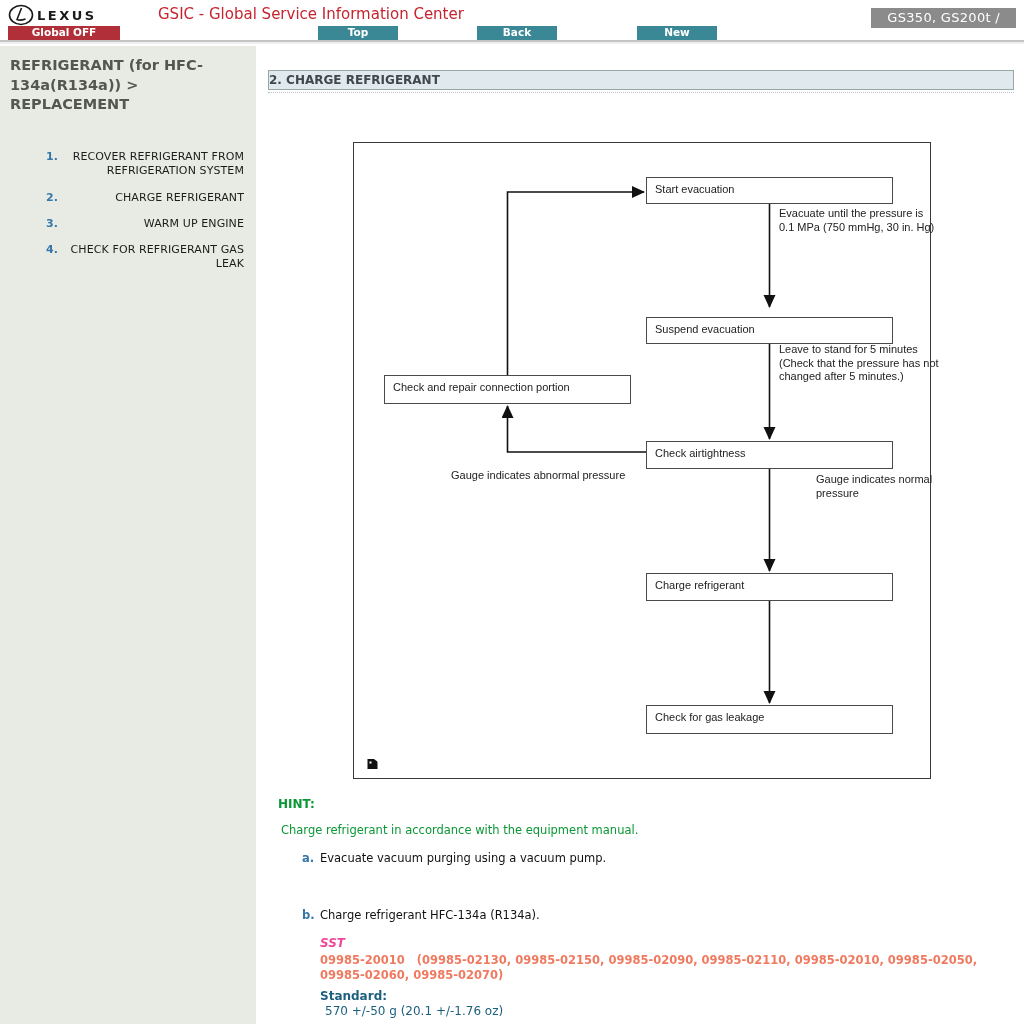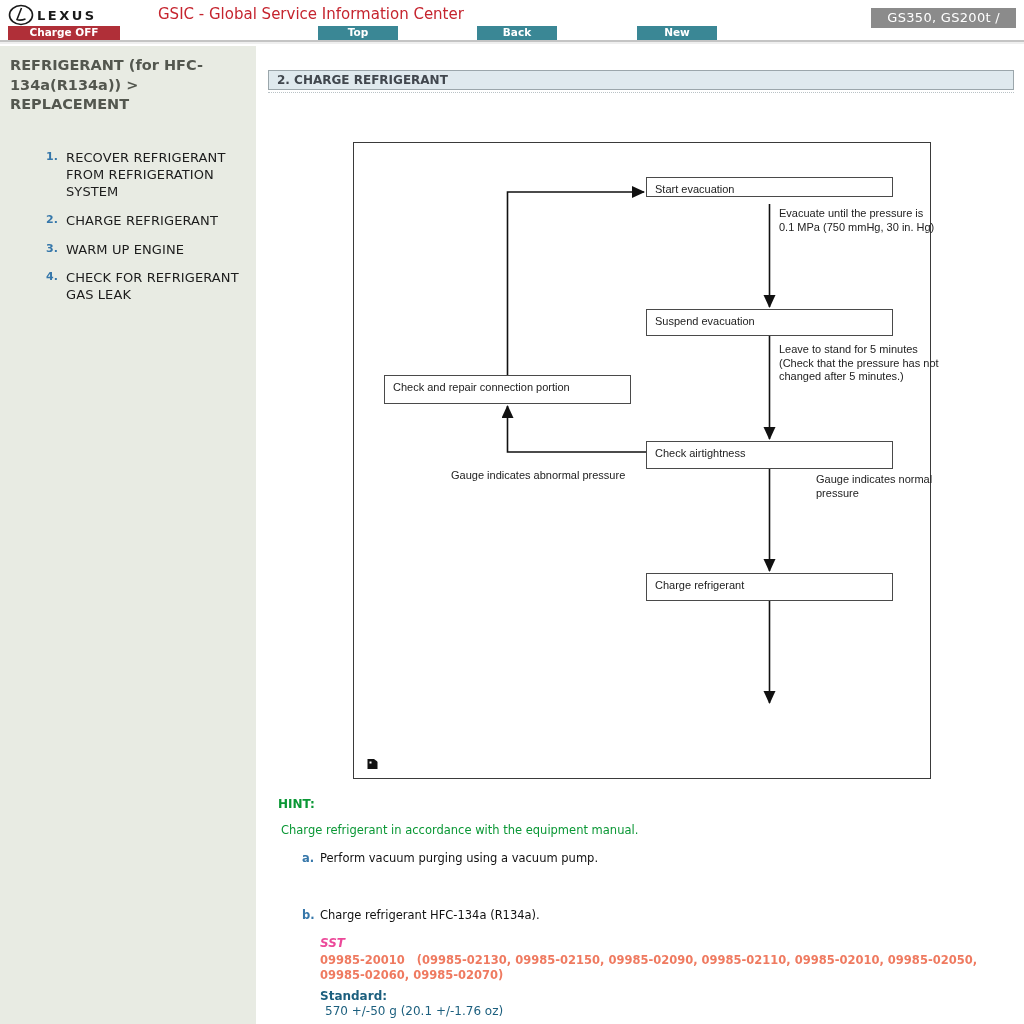--- a/index.html
+++ b/index.html
@@ -22,37 +22,37 @@
   #hdr-divider { left:0; top:40px; width:1024px; height:4px;
                  background:#c4c4c4; border-bottom:2px solid #efefef; }
 
   
   #sidebar { left:0; top:46px; width:256px; height:978px; background:#e8ebe3; }
   #sidebar-title { position:absolute; left:10px; top:10px; width:218px;
                    font-size:14.5px; font-weight:bold; color:#53574f; line-height:1.35; }
   #sidebar-list { position:absolute; left:46px; top:104px; width:200px; }
   .side-item { display:flex; margin-bottom:12px; cursor:pointer; }
   .side-num { width:20px; font-size:11px; font-weight:bold; color:#3677aa; flex:none; }
-  .side-label { width:178px; font-size:13px; color:#1c1c1c; line-height:1.3; letter-spacing:.1px; }
+  .side-label { width:178px; font-size:11px; color:#1c1c1c; line-height:1.3; letter-spacing:.1px;text-align:right; }
 
   
   #section-bar { left:268px; top:70px; width:746px; height:20px; background:#dfe9ee;
                  border:1px solid #9ba6ab; font-size:12px; font-weight:bold;
-                 color:#41474e; line-height:18px; padding-left:8px; }
+                 color:#41474e; line-height:18px; padding-left:0; }
   #section-dots { left:268px; top:92px; width:746px; border-top:1px dotted #b9c2c6; }
 
   
   #flow { left:353px; top:142px; width:578px; height:637px; border:1px solid #3a3a3a;
           background:#fff; font-family:"Liberation Sans",sans-serif; }
   #flow svg.wires { position:absolute; left:0; top:0; }
   .fnode { position:absolute; border:1px solid #4a4a4a; background:#fff;
            font-size:11px; color:#222; padding:5px 0 0 8px; }
   .fnote { position:absolute; font-size:11px; color:#222; line-height:13.5px; }
-  #n-start   { left:292px; top:34px;  width:247px; height:20px; }
-  #n-suspend { left:292px; top:166px; width:247px; height:27px; }
+  #n-start   { left:292px; top:34px;  width:247px; height:27px; }
+  #n-suspend { left:292px; top:174px; width:247px; height:27px; }
   #n-airtight{ left:292px; top:298px; width:247px; height:28px; }
   #n-charge  { left:292px; top:430px; width:247px; height:28px; }
   #n-leak    { left:292px; top:562px; width:247px; height:29px; }
   #n-repair  { left:30px;  top:232px; width:247px; height:29px; }
   #a-evac    { left:425px; top:64px;  width:160px; }
   #a-leave   { left:425px; top:200px; width:164px; }
   #a-normal  { left:427px; top:330px; width:140px;margin-left:35px; }
   #a-abnormal{ left:97px;  top:326px; white-space:nowrap; }
   #img-icon  { position:absolute; left:13px; top:613px; }
 
@@ -76,21 +76,21 @@
 
   <div id="logo" class="abs">
     <svg width="100" height="22" viewBox="0 0 100 22">
       <ellipse cx="13" cy="11" rx="11.5" ry="9.5" fill="none" stroke="#1a1a1a" stroke-width="1.6"></ellipse>
       <path d="M13.5 4 L9 15.5 Q12 17 17.5 15" fill="none" stroke="#1a1a1a" stroke-width="1.6"></path>
       <text x="29" y="16" font-family="DejaVu Sans, sans-serif" font-size="13" font-weight="bold" letter-spacing="2.5" fill="#1a1a1a">LEXUS</text>
     </svg>
   </div>
   <div id="app-title" class="abs">GSIC - Global Service Information Center</div>
   <div id="model-badge" class="abs">GS350, GS200t /</div>
-  <div id="btn-outline" class="navbtn">Charge OFF</div>
+  <div id="btn-outline" class="navbtn">Global OFF</div>
   <div id="btn-top" class="navbtn">Top</div>
   <div id="btn-back" class="navbtn">Back</div>
   <div id="btn-new" class="navbtn">New</div>
   <div id="hdr-divider" class="abs"></div>
 
   <div id="sidebar" class="abs">
     <div id="sidebar-title">REFRIGERANT (for HFC-134a(R134a)) &gt; REPLACEMENT</div>
     <div id="sidebar-list">
       <div class="side-item">
         <span class="side-num">1.</span>
@@ -128,41 +128,42 @@
         <path d="M415.5 458 V560" marker-end="url(#ah)"></path>
         <path d="M292 309 H153.5 V263" marker-end="url(#ah)"></path>
         <path d="M153.5 232 V49 H290" marker-end="url(#ah)"></path>
       </g>
     </svg>
 
     <div id="n-start" class="fnode">Start evacuation</div>
     <div id="n-suspend" class="fnode">Suspend evacuation</div>
     <div id="n-airtight" class="fnode">Check airtightness</div>
     <div id="n-charge" class="fnode">Charge refrigerant</div>
+    <div id="n-leak" class="fnode">Check for gas leakage</div>
     <div id="n-repair" class="fnode">Check and repair connection portion</div>
 
     <div id="a-evac" class="fnote">Evacuate until the pressure is 0.1 MPa (750 mmHg, 30 in. Hg)</div>
     <div id="a-leave" class="fnote">Leave to stand for 5 minutes (Check that the pressure has not changed after 5 minutes.)</div>
     <div id="a-normal" class="fnote">Gauge indicates normal pressure</div>
     <div id="a-abnormal" class="fnote">Gauge indicates abnormal pressure</div>
 
     <div id="img-icon">
       <svg width="12" height="12" viewBox="0 0 12 12">
         <rect x="0.5" y="1" width="10" height="10" fill="#111"></rect>
         <path d="M7 1 L11 1 L11 4 Z" fill="#fff"></path>
         <rect x="2.5" y="3.5" width="2" height="2" fill="#fff"></rect>
       </svg>
     </div>
   </div>
 
   <div id="hint-label" class="abs">HINT:</div>
   <div id="hint-text" class="abs">Charge refrigerant in accordance with the equipment manual.</div>
 
   <div id="step-a-letter" class="step-letter">a.</div>
-  <div id="step-a-text" class="step-text">Perform vacuum purging using a vacuum pump.</div>
+  <div id="step-a-text" class="step-text">Evacuate vacuum purging using a vacuum pump.</div>
   <div id="step-b-letter" class="step-letter">b.</div>
   <div id="step-b-text" class="step-text">Charge refrigerant HFC-134a (R134a).</div>
 
   <div id="sst-label" class="abs">SST</div>
   <div id="sst-value" class="abs">09985-20010   (09985-02130, 09985-02150, 09985-02090, 09985-02110, 09985-02010, 09985-02050, 09985-02060, 09985-02070)</div>
   <div id="std-label" class="abs">Standard:</div>
   <div id="std-value" class="abs">570 +/-50 g (20.1 +/-1.76 oz)</div>
 
 </div>
 

